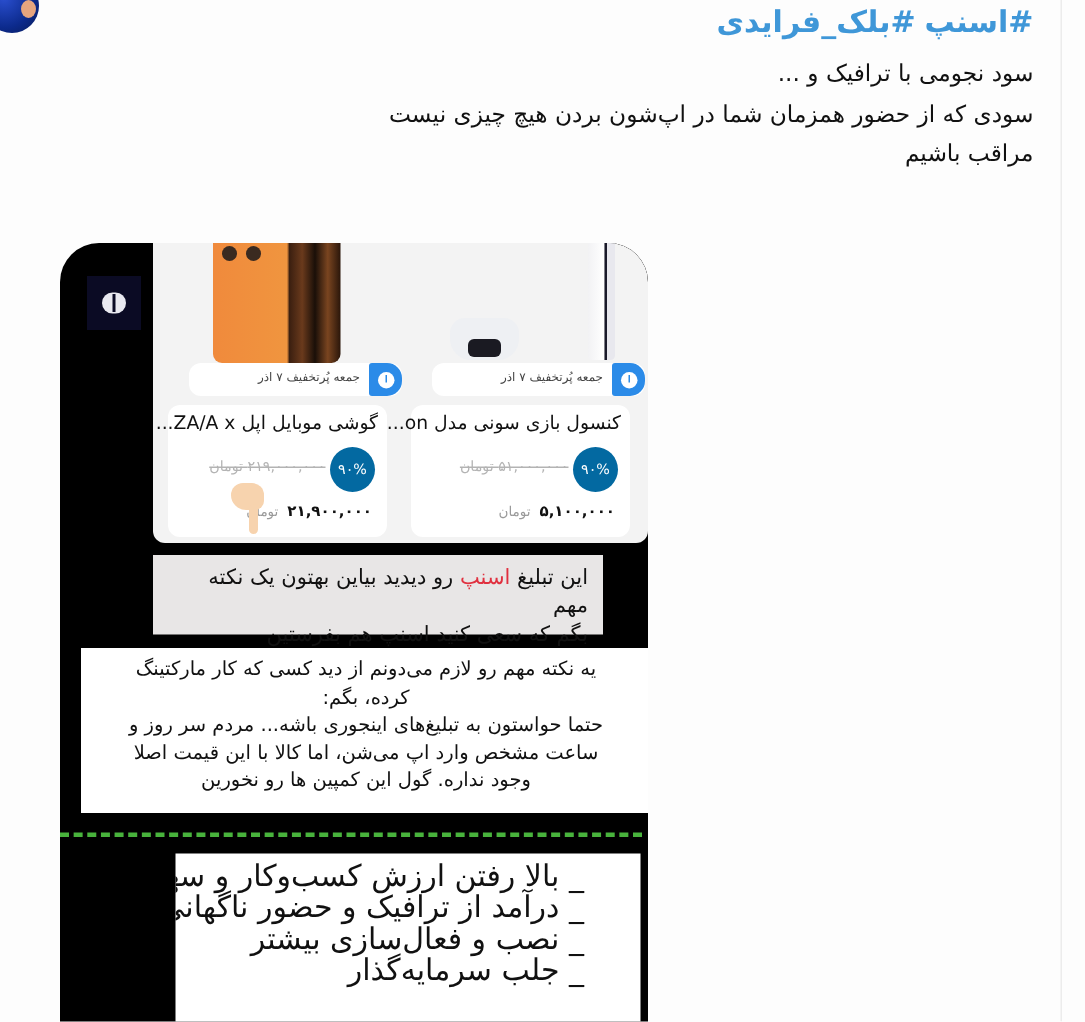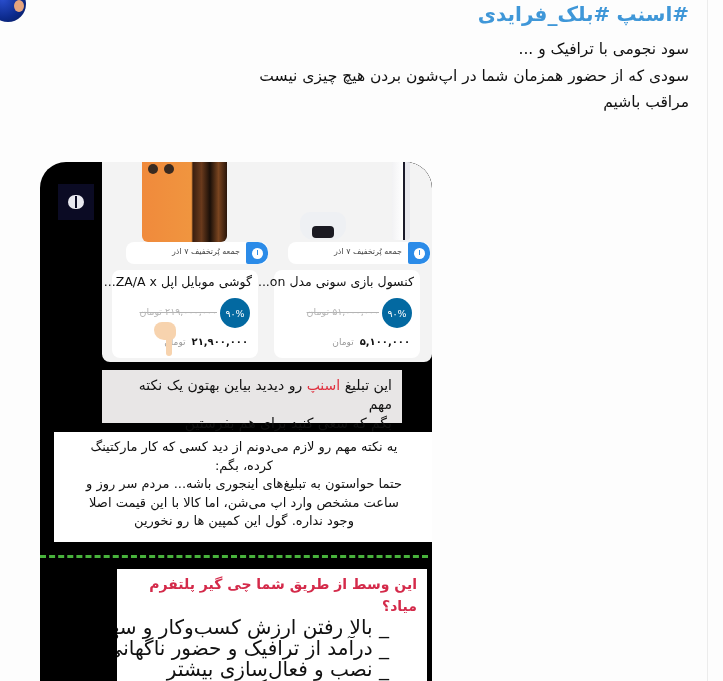--- a/index.html
+++ b/index.html
@@ -116,34 +116,33 @@
         <div class="title">کنسول بازی سونی مدل on...</div>
         <div class="badge">۹۰%</div>
         <div class="old-price">۵۱,۰۰۰,۰۰۰ تومان</div>
         <div class="price"><span>۵,۱۰۰,۰۰۰</span><span class="unit">تومان</span></div>
       </div>
     </div>
   </div>
 
   <div class="tip1">
     <div><span>این تبلیغ </span><span class="red">اسنپ</span><span> رو دیدید بیاین بهتون یک نکته مهم</span></div>
-    <div>بگم که سعی کنید برای هم بفرستین</div>
+    <div>بگم که سعی کنید اسنپ هم بفرستین</div>
   </div>
 
   <div class="tip2">
     <div>یه نکته مهم رو لازم می‌دونم از دید کسی که کار مارکتینگ</div>
     <div>کرده، بگم:</div>
     <div>حتما حواستون به تبلیغ‌های اینجوری باشه... مردم سر روز و</div>
     <div>ساعت مشخص وارد اپ می‌شن، اما کالا با این قیمت اصلا</div>
     <div>وجود نداره. گول این کمپین ها رو نخورین</div>
   </div>
 
   <div class="dashes"></div>
 
   <div class="tip3">
-    <div class="q">این وسط از طریق شما چی گیر پلتفرم میاد؟</div>
     <div class="li">_ بالا رفتن ارزش کسب‌وکار و سهامش</div>
     <div class="li">_ درآمد از ترافیک و حضور ناگهانی کاربر</div>
     <div class="li">_ نصب و فعال‌سازی بیشتر</div>
     <div class="li">_ جلب سرمایه‌گذار</div>
 
   </div>
 </div>
 
 </body></html>

